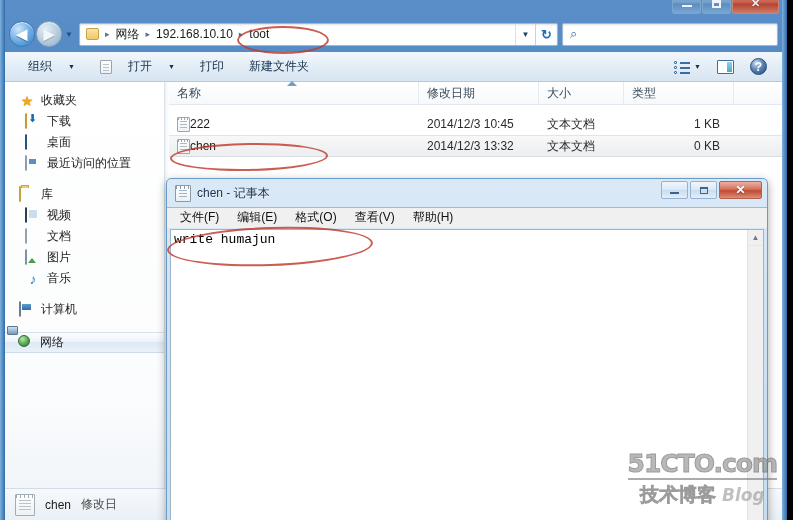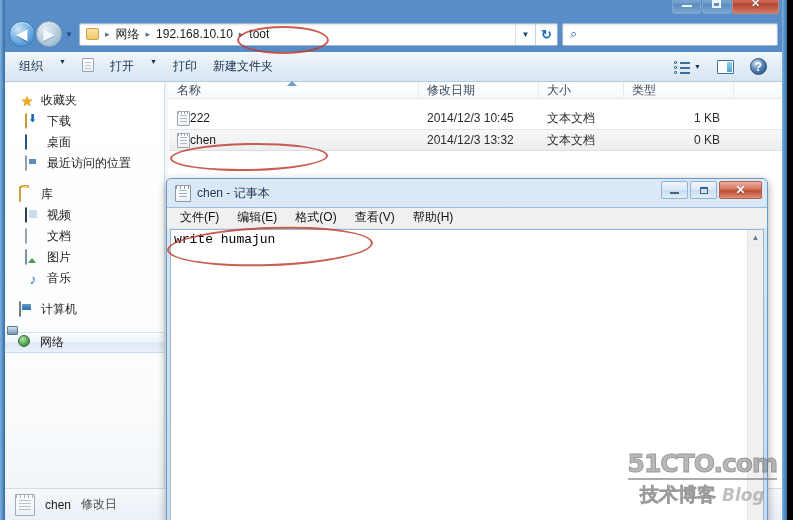--- a/index.html
+++ b/index.html
@@ -131,23 +131,24 @@
   #search-icon { color: #2f6bab; font-size: 13px; }
 
   
   #toolbar {
     position: absolute; left: 5px; right: 5px; top: 58px; height: 30px;
     background: linear-gradient(to bottom, #f2f7fb 0%, #e3edf6 50%, #d7e5f2 100%);
     border-bottom: 1px solid #b6c9da;
     display: flex; align-items: center; padding: 0 6px;
   }
   .tb-item {
-    display: flex; align-items: flex-start; gap: 16px;
+    display: flex; align-items: center; gap: 16px;
     padding: 3px 8px; font-size: 12px; color: #16314d;
     white-space: nowrap;
+    margin-left: 9px;
   }
   .tb-caret { font-size: 7px; color: #16314d; }
   #toolbar-right { margin-left: auto; display: flex; align-items: center; gap: 10px; padding-right: 6px; }
   .tb-icon-btn { display: flex; align-items: center; gap: 4px; padding: 2px 3px; }
 
   
   .doc-icon {
     width: 12px; height: 14px; position: relative; display: inline-block;
     background: linear-gradient(to bottom, #ffffff 0%, #f2f2f2 100%);
     border: 1px solid #9aa4ae;
@@ -316,21 +317,21 @@
 
   
   #splitter {
     width: 4px; flex: 0 0 4px; height: 100%;
     background: linear-gradient(to right, #eef3f8, #ffffff);
   }
 
   
   #filelist { flex: 1 1 auto; height: 100%; position: relative; background: #ffffff; }
   #column-header {
-    height: 17px; display: flex; align-items: stretch;
+    height: 23px; display: flex; align-items: stretch;
     background: linear-gradient(to bottom, #ffffff 0%, #f6f9fc 100%);
     border-bottom: 1px solid #e2e8ee;
     position: relative;
   }
   .col {
     display: flex; align-items: center;
     font-size: 12px; color: #3b4a58;
     padding-left: 8px;
     border-right: 1px solid #e6ebf0;
     position: relative;

